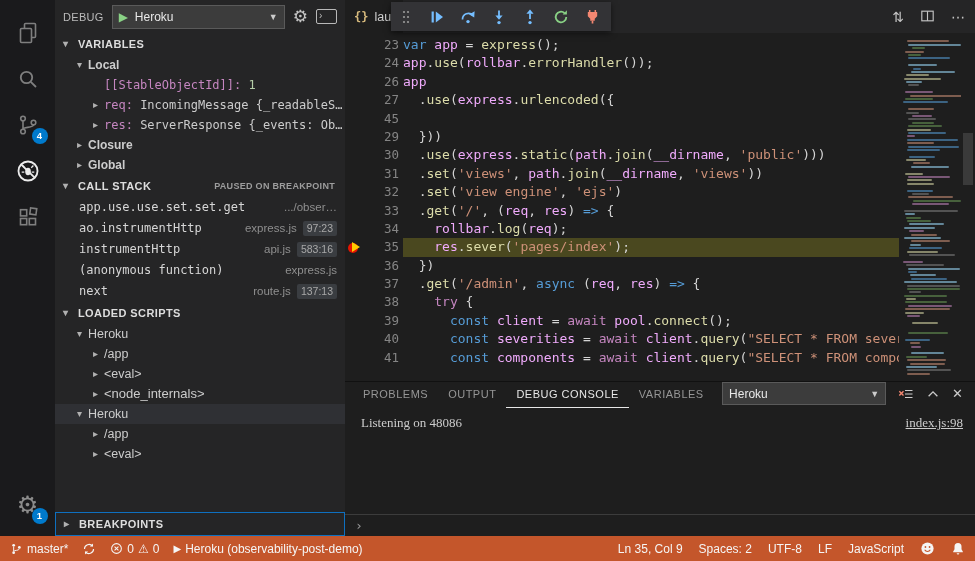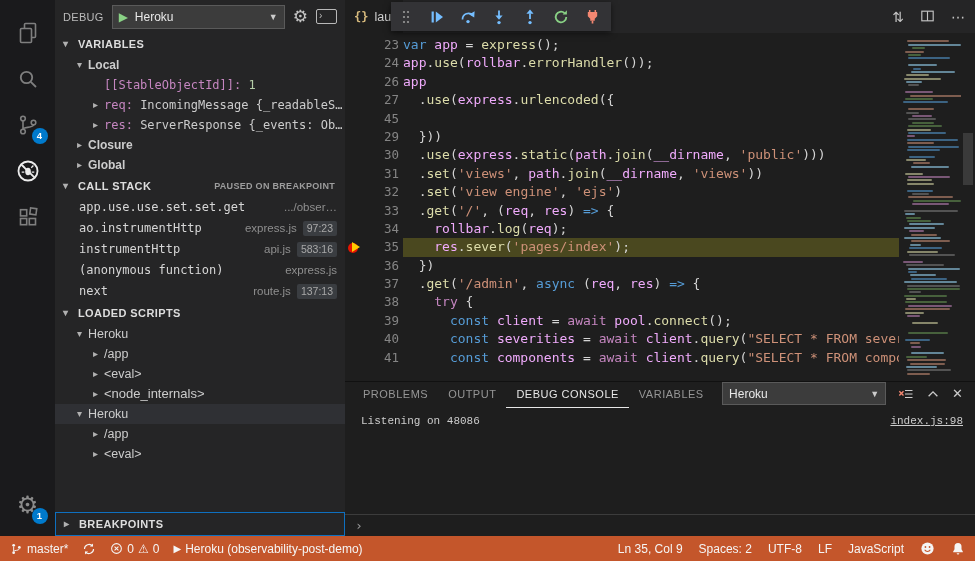--- a/index.html
+++ b/index.html
@@ -83,21 +83,21 @@
   .panel{height:154px;background:#1e1e1e;border-top:1px solid #111;display:flex;flex-direction:column;flex-shrink:0;}
   .panel-tabs{height:27px;display:flex;align-items:flex-start;padding-left:8px;flex-shrink:0;position:relative;}
   .ptab{padding:0 10px;font-size:11px;letter-spacing:.5px;color:#969696;line-height:25px;cursor:pointer;
     border-bottom:1px solid transparent;}
   .ptab.active{color:#e7e7e7;border-bottom:1px solid #e7e7e7;}
   .panel-right{margin-left:auto;display:flex;align-items:center;gap:12px;padding-right:12px;}
   .session-box{width:150px;height:21px;background:#3c3c3c;border:1px solid #5a5a5a;display:flex;align-items:center;
     padding:0 6px;cursor:pointer;}
   .session-name{flex:1;font-size:12px;color:#e8e8e8;}
   .p-icon{cursor:pointer;display:flex;align-items:center;color:#cccccc;}
-  .panel-content{flex:1;position:relative;font-family:Liberation Mono, monospace;font-size:11px;padding:6px 0 0 16px;}
+  .panel-content{flex:1;position:relative;font-family:Liberation Serif, serif;font-size:13px;padding:6px 0 0 16px;}
   .console-link{position:absolute;right:12px;top:6px;text-decoration:underline;color:#cccccc;cursor:pointer;}
   .console-input{height:21px;border-top:1px solid #3c3c3c;display:flex;align-items:center;padding-left:10px;
     font-family:"DejaVu Sans Mono",monospace;color:#9a9a9a;flex-shrink:0;cursor:text;}
 
   
   .statusbar{height:25px;background:#C4562B;display:flex;align-items:center;color:#f5f5f5;font-size:12px;
     padding:0 10px;flex-shrink:0;}
   .sb-item{display:flex;align-items:center;gap:4px;margin-right:14px;cursor:pointer;white-space:nowrap;}
   .sb-spacer{flex:1;}
   .sb-item.right{margin-right:0;margin-left:16px;}

